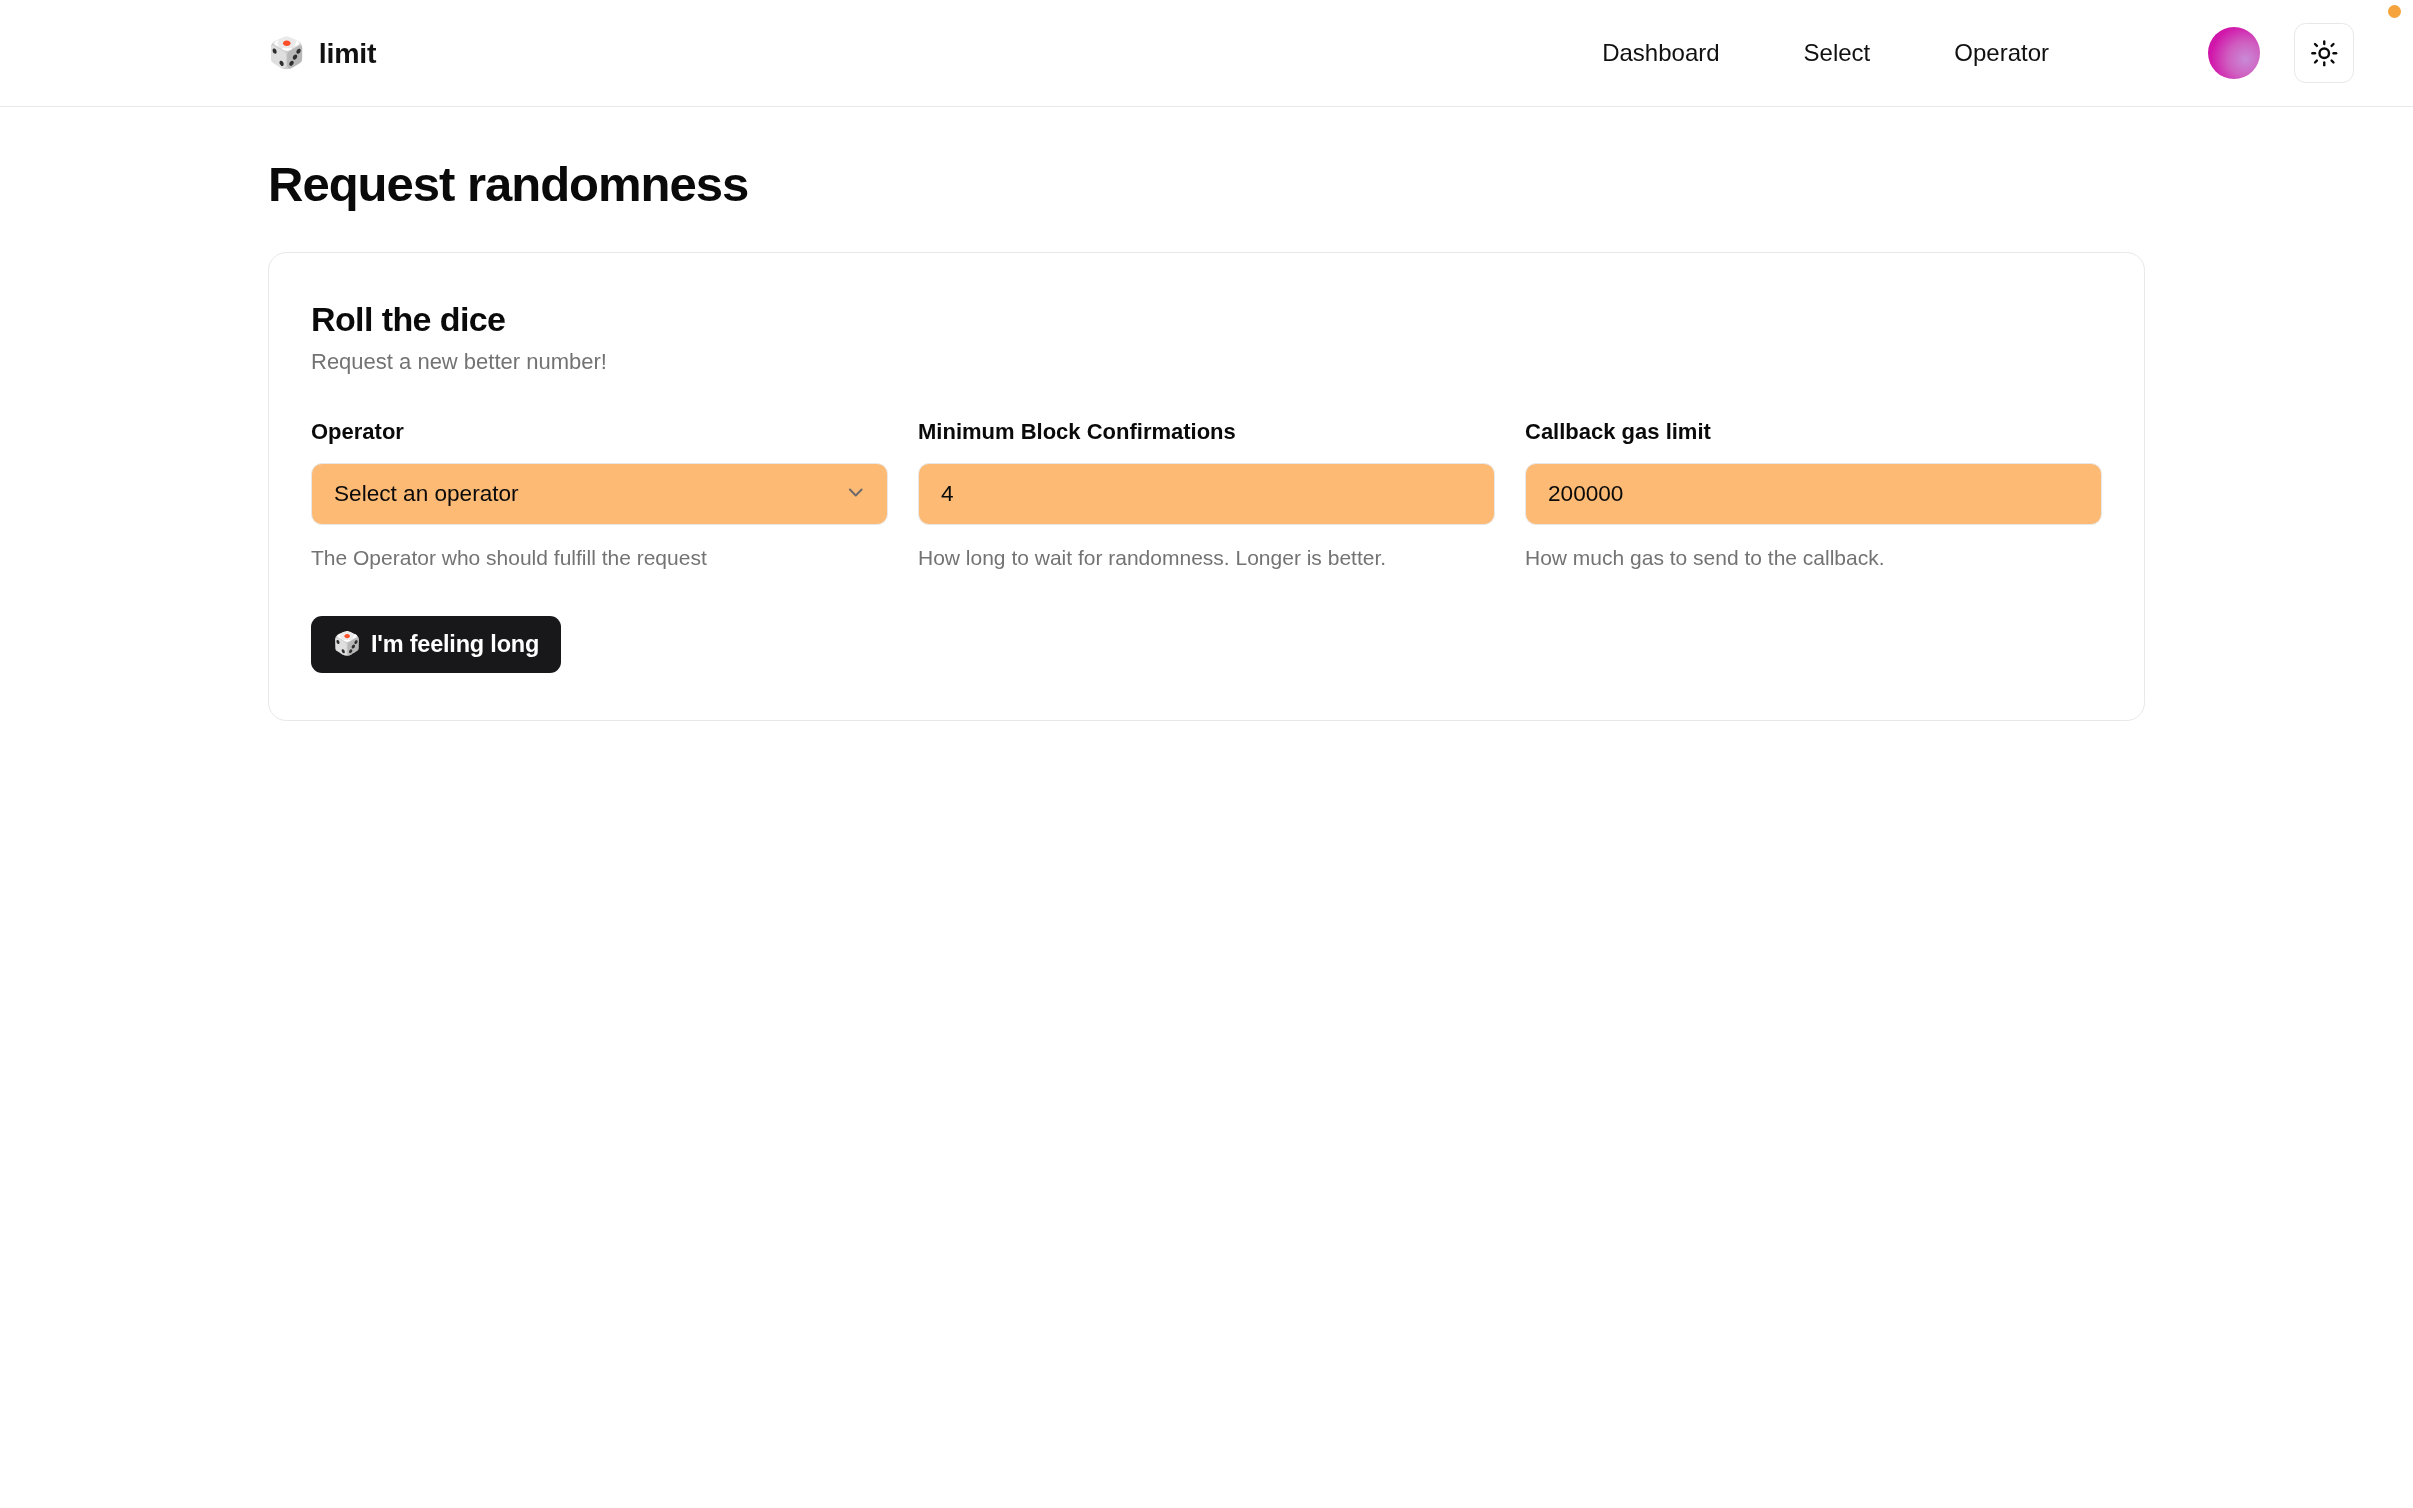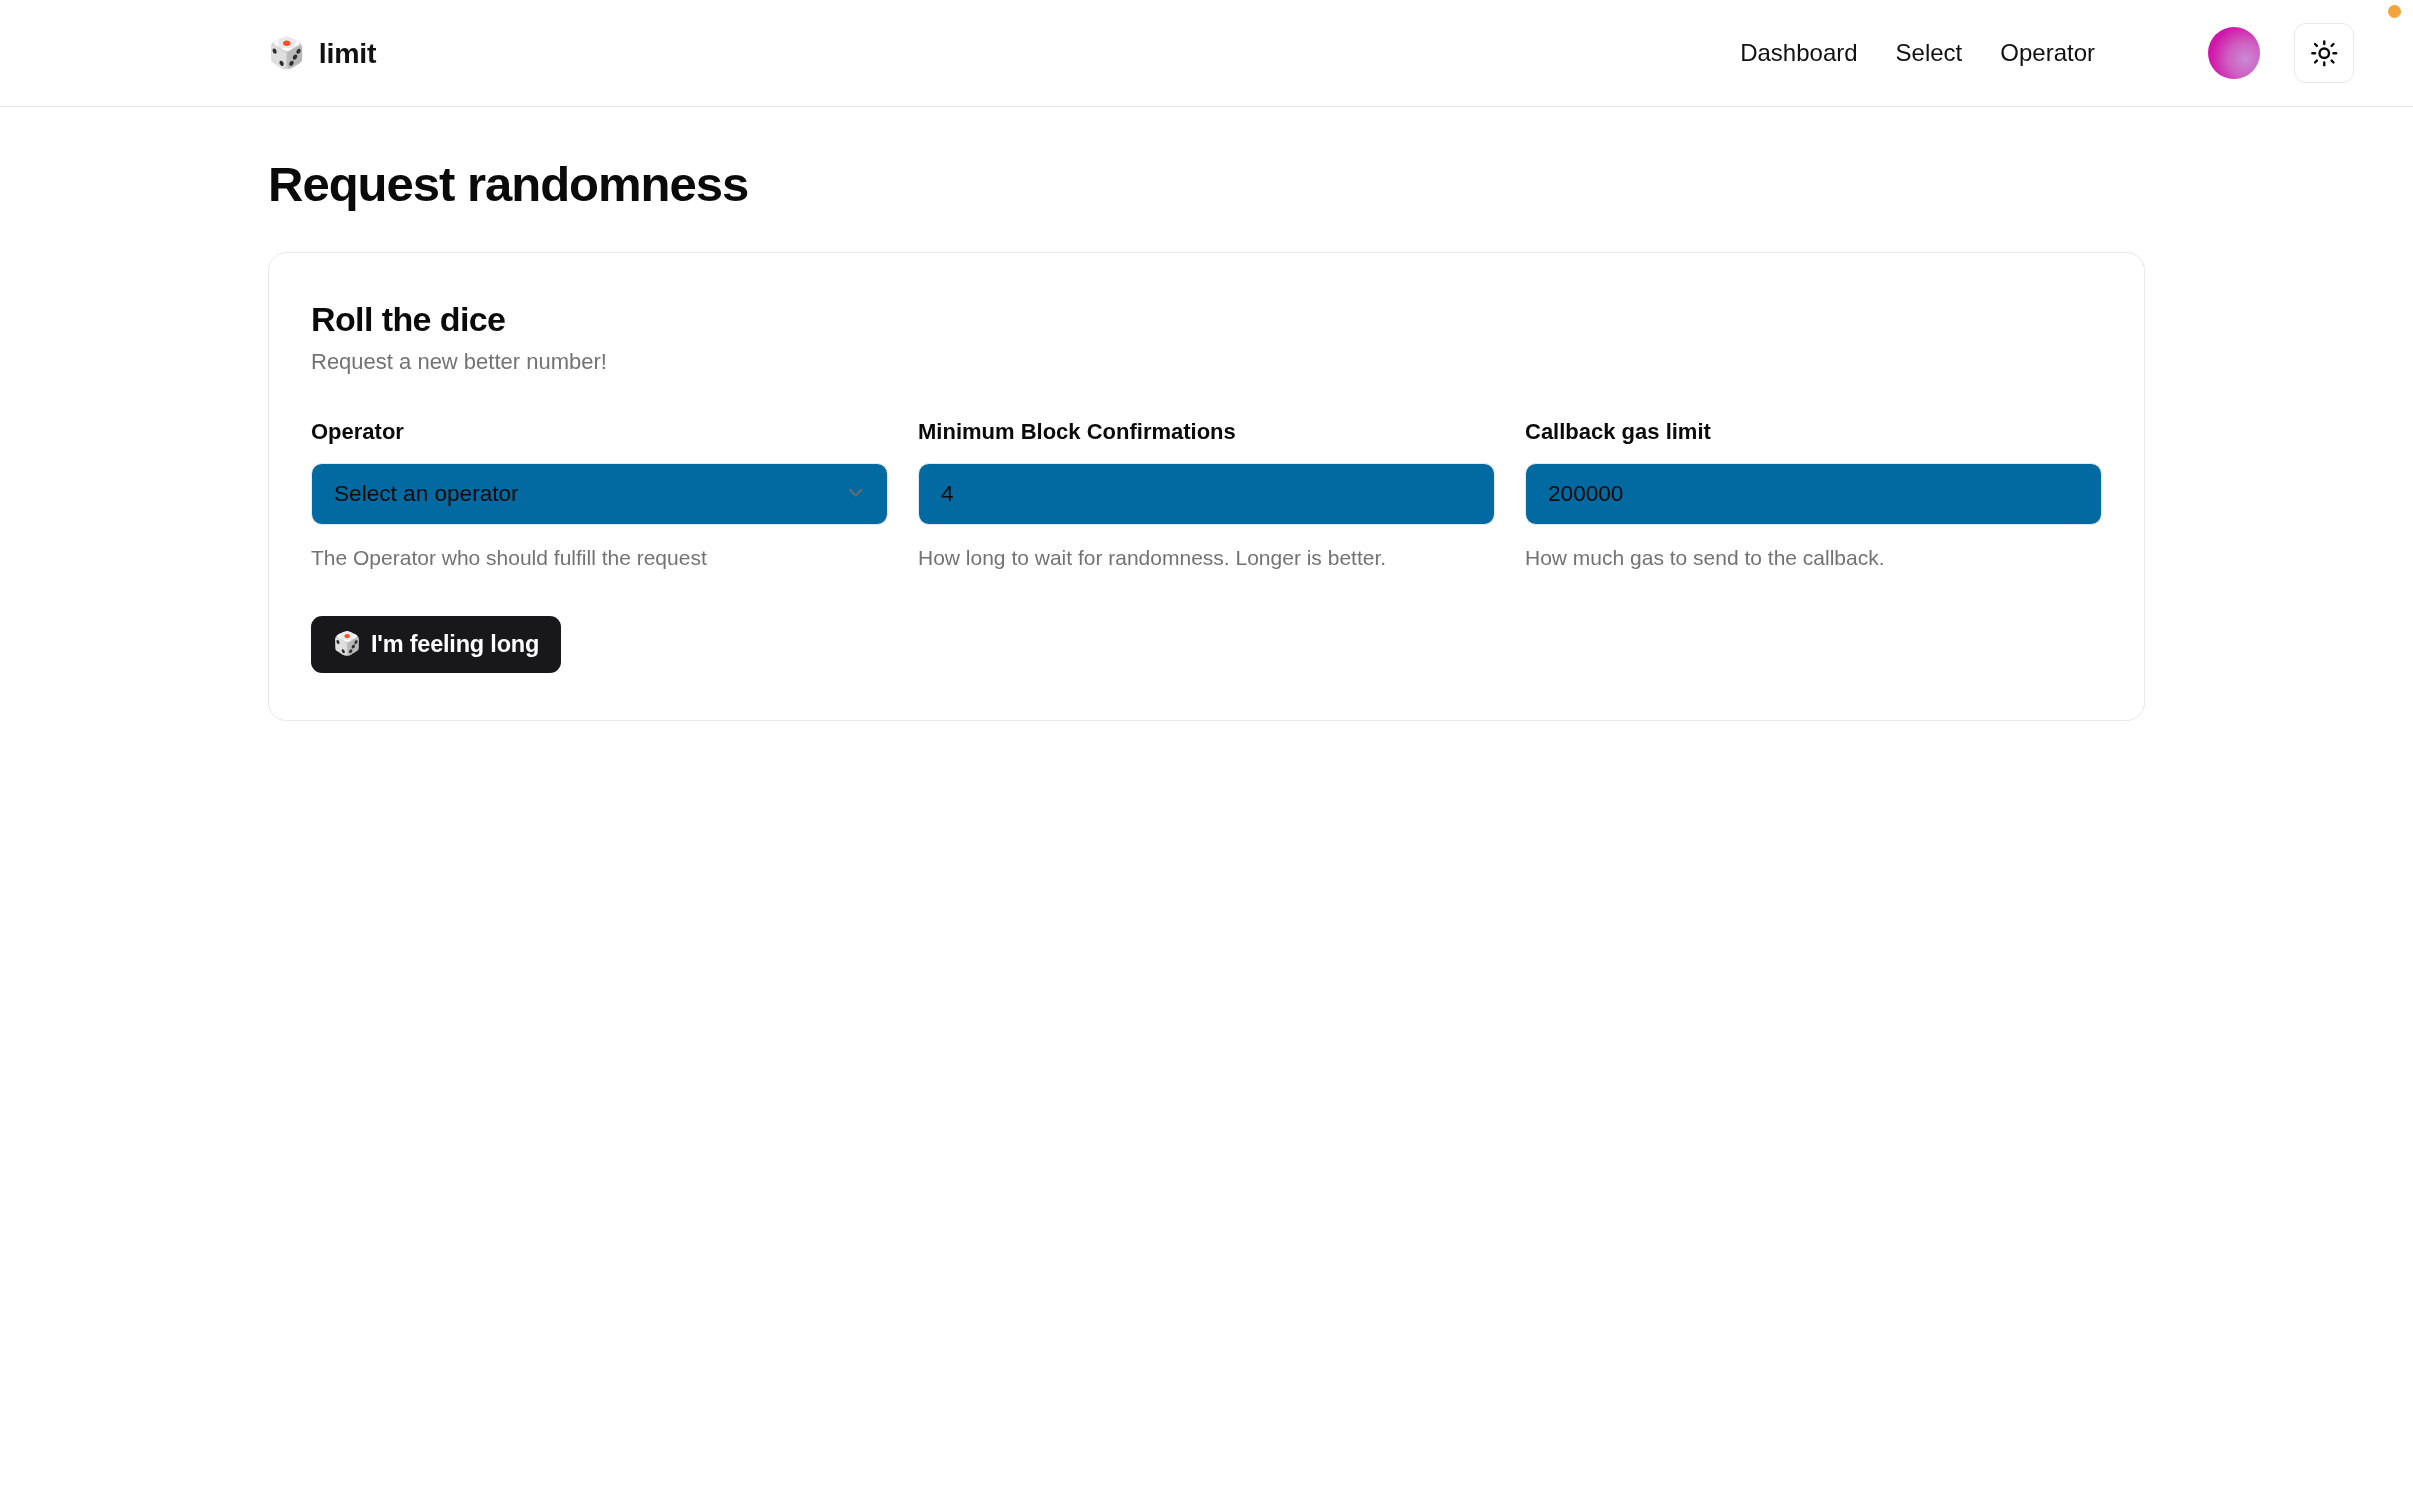--- a/index.html
+++ b/index.html
@@ -37,21 +37,21 @@
     font-size: 28.5px;
     font-weight: 700;
     color: #111111;
     letter-spacing: -0.2px;
   }
 
   .nav {
     margin-left: auto;
     display: flex;
     align-items: center;
-    gap: 38px;
+    gap: 84px;
   }
   .nav-link {
     font-size: 24px;
     color: #111111;
     text-decoration: none;
     white-space: nowrap;
   }
 
   .nav-right {
     display: flex;
@@ -138,21 +138,21 @@
     color: #0a0a0a;
     margin-bottom: 18.4px;
   }
 
   .control {
     position: relative;
     width: 100%;
     height: 62px;
     border: 1.7px solid #e8e8e8;
     border-radius: 11px;
-    background: #0369a1;
+    background: #fdba74;
     display: flex;
     align-items: center;
     padding: 0 22px;
     cursor: pointer;
   }
   .control-value {
     font-size: 22.6px;
     color: #0a0a0a;
     white-space: nowrap;
     overflow: hidden;

